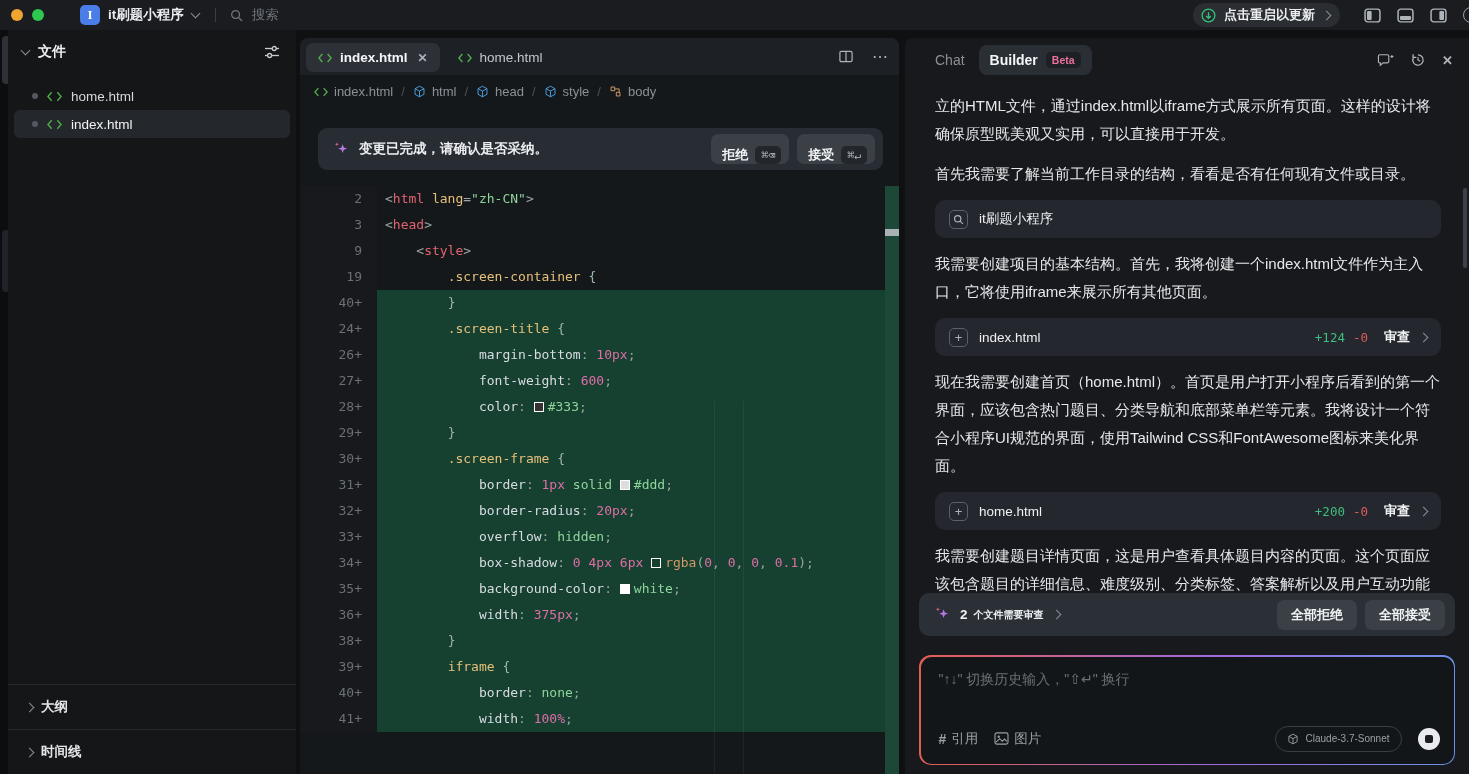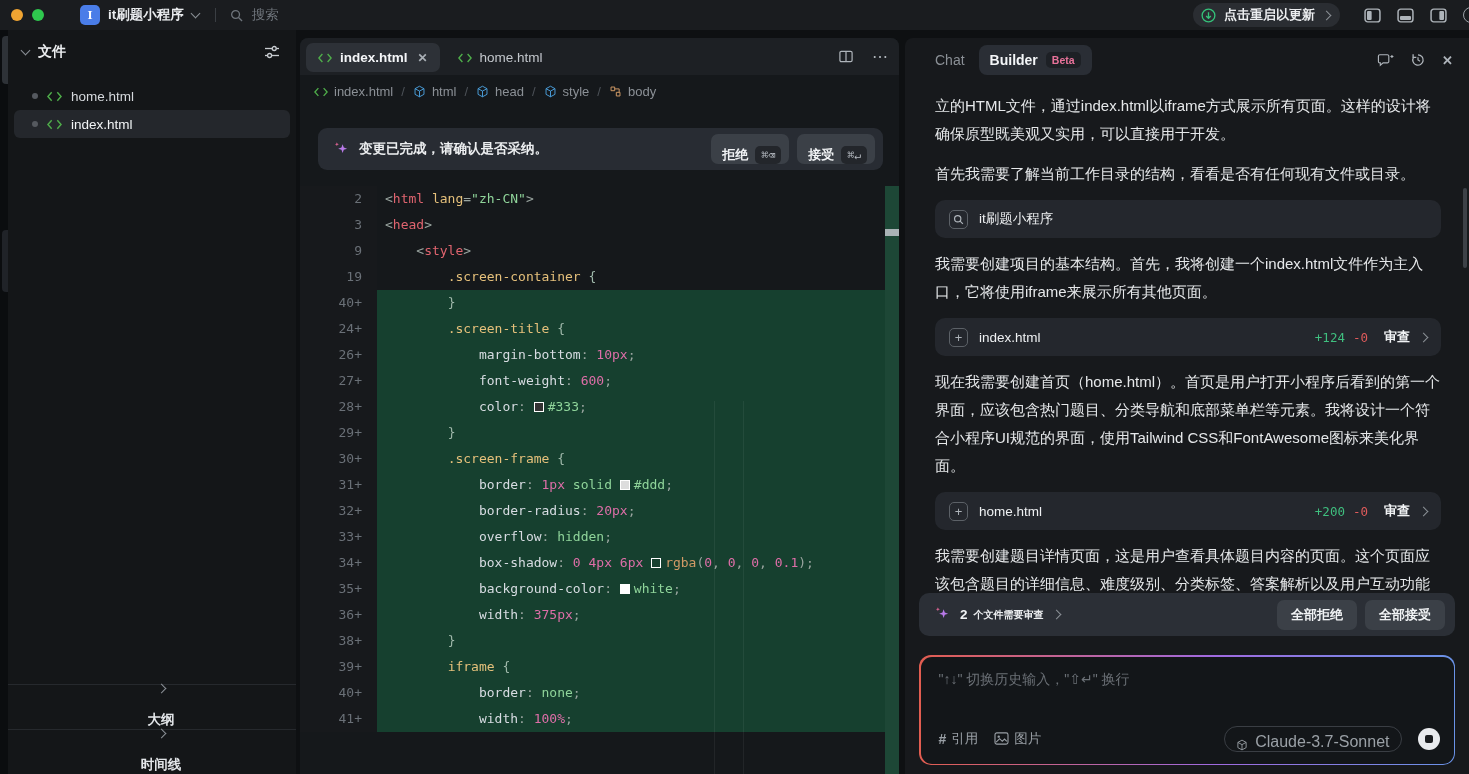--- a/index.html
+++ b/index.html
@@ -41,21 +41,21 @@
   
   .sidebar { position:absolute; left:8px; top:30px; width:288px; height:744px; background:#141618; }
   .sb-header { display:flex; align-items:center; height:44px; padding:0 16px 0 14px; gap:9px; }
   .sb-header .title { font-weight:bold; font-size:14px; color:#eceef0; }
   .sb-header .spacer { flex:1; }
   .file-row { display:flex; align-items:center; height:28px; margin:0 6px; padding-left:18px; gap:9px; border-radius:6px; cursor:pointer; color:#d6d9dd; font-size:13.5px; }
   .file-row.selected { background:#24272c; color:#f2f4f6; }
   .dot { width:6px; height:6px; border-radius:50%; background:#55595f; }
   .sb-bottom { position:absolute; left:0; bottom:0; width:100%; }
   .sb-divider { height:1px; background:#26292d; margin:0 0; }
-  .sb-section { display:flex; align-items:center; gap:19px; height:44px; padding-left:18px; font-weight:bold; font-size:13.5px; color:#e3e6e9; cursor:pointer;flex-direction:column; }
+  .sb-section { display:flex; align-items:center; gap:8px; height:44px; padding-left:18px; font-weight:bold; font-size:13.5px; color:#e3e6e9; cursor:pointer; }
 
   
   .editor-panel { position:absolute; left:300px; top:38px; width:599px; height:736px; background:#15181b; border-radius:8px 8px 0 0; overflow:hidden; display:flex; flex-direction:column; }
   .tabbar { height:37px; background:#1d2024; display:flex; align-items:center; padding:0 10px 0 6px; flex:none; }
   .tab { display:flex; align-items:center; gap:8px; height:29px; padding:0 12px; border-radius:7px; margin-top:2px; font-size:13.5px; color:#c3c7cc; cursor:pointer; }
   .tab.active { background:#2d3137; color:#f4f6f8; font-weight:bold; }
   .tab .close { color:#aab0b6; font-size:12px; margin-left:2px; }
   .tabbar-icons { margin-left:auto; display:flex; align-items:center; gap:18px; color:#aeb4ba; }
   .editor-body { position:relative; flex:1; background:#15181b; }
   .breadcrumb { height:33px; display:flex; align-items:center; gap:7px; padding-left:14px; color:#8b9096; font-size:13px; }
@@ -117,21 +117,21 @@
   .review-banner .msg { color:#eceef0; font-size:10px; font-weight:bold; margin-right:9px; }
   .review-actions { margin-left:auto; display:flex; gap:8px; }
   .review-btn { background:#3b4047; border-radius:7px; height:30px; display:flex; align-items:center; padding:0 14px; color:#f1f3f5; font-size:13px; font-weight:bold; cursor:pointer; }
 
   .input-outer { position:absolute; left:14px; right:14px; top:617px; height:110px; border-radius:12px; padding:1.5px; background:linear-gradient(90deg,#e25d50 0%,#a06ae0 55%,#6a93e8 100%); }
   .input-inner { width:100%; height:100%; border-radius:11px; background:#131619; position:relative; }
   .input-placeholder { position:absolute; left:18px; top:14px; color:#6b7076; font-size:14px; }
   .input-bottom { position:absolute; left:18px; right:14px; bottom:12px; display:flex; align-items:center; gap:16px; color:#9aa0a6; font-size:13.5px; }
   .input-action { display:flex; align-items:center; gap:5px; cursor:pointer; }
   .hash { font-weight:bold; font-size:14px; }
-  .model-pill { margin-left:auto; display:flex; align-items:flex-end; gap:7px; border:1px solid #3a3e44; border-radius:14px; height:26px; padding:0 11px; color:#9aa0a6; font-size:16px; cursor:pointer; }
+  .model-pill { margin-left:auto; display:flex; align-items:center; gap:7px; border:1px solid #3a3e44; border-radius:14px; height:26px; padding:0 11px; color:#9aa0a6; font-size:10px; cursor:pointer; }
   .stop-btn { width:22px; height:22px; border-radius:50%; background:#e9ebee; display:flex; align-items:center; justify-content:center; cursor:pointer; }
   .stop-btn .sq { width:8px; height:8px; background:#1b1d20; border-radius:2px; }
 </style>
 </head>
 <body>
 
 <div class="titlebar">
   <div class="traffic">
     <span class="light yellow"></span>
     <span class="light green"></span>

